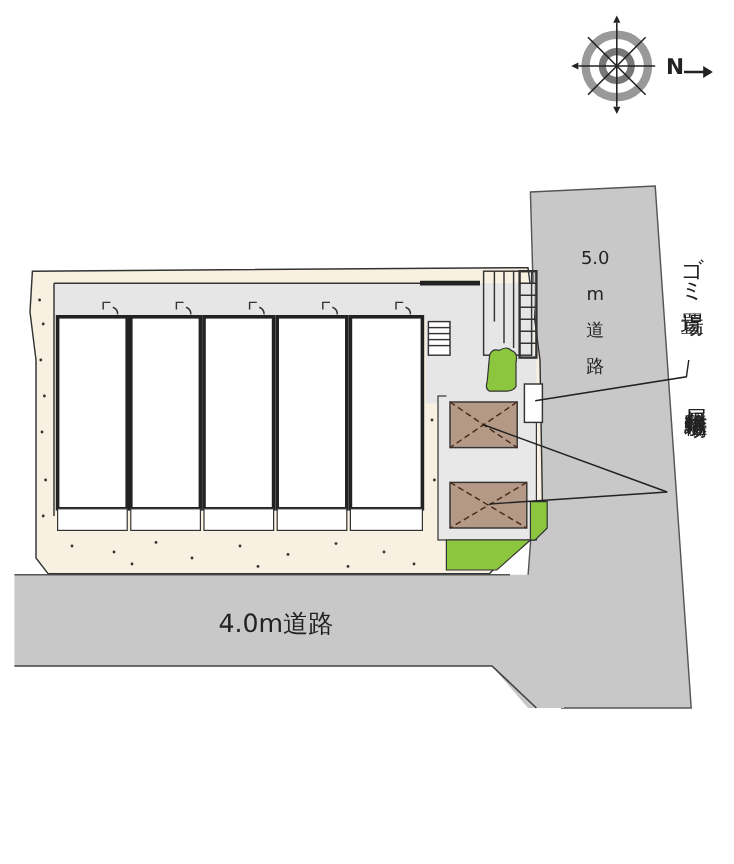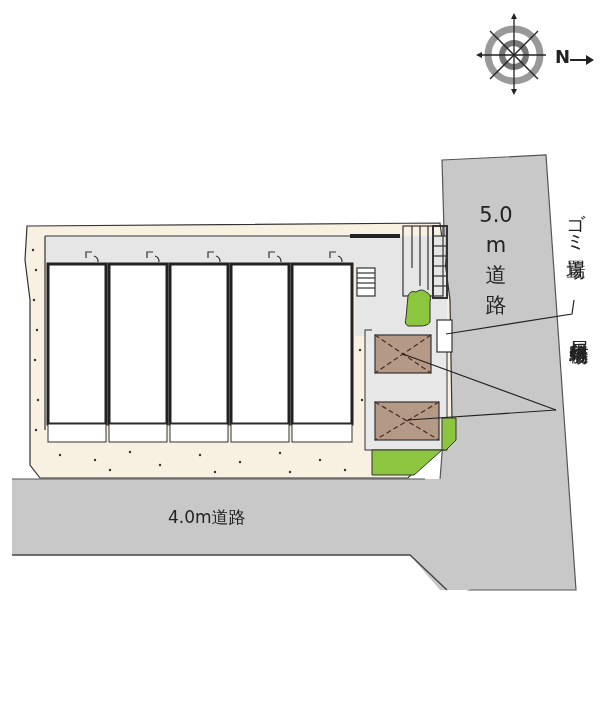--- a/index.html
+++ b/index.html
@@ -1,22 +1,22 @@
 <!DOCTYPE html>
 <html><head>
   <meta charset="utf-8">
   <style>
     html, body { margin: 0; padding: 0; background: #ffffff; }
     body { width: 612px; height: 720px; position: relative; overflow: hidden;
            font-family: "DejaVu Sans", sans-serif; }
     #plan { position: absolute; left: 0; top: 0; }
     .lbl { position: absolute; color: #222; font-family: "DejaVu Sans", sans-serif; }
     .vtext { writing-mode: vertical-rl; text-orientation: upright; letter-spacing: 1px; }
-    .road-bottom-label { left: 168px; top: 506px; font-size: 17px; }
-    .road-right-label { left: 478px; top: 200px; font-size: 21px; line-height: 30px; text-align: center; width: 36px; }
+    .road-bottom-label { left: 182px; top: 506px; font-size: 21px; }
+    .road-right-label { left: 478px; top: 200px; font-size: 15px; line-height: 30px; text-align: center; width: 36px; }
     .road-right-label span { display: block; }
     .trash-label { left: 566px; top: 200px; font-size: 19px; line-height: 22px; }
     .bike-label { left: 567px; top: 326px; font-size: 19px; line-height: 26px; }
     .compass-n { left: 555px; top: 46px; font-size: 18px; font-weight: bold; }
   </style>
 </head>
 <body>
 
 <svg id="plan" width="612" height="720" viewBox="0 0 612 720" xmlns="http://www.w3.org/2000/svg">
 

